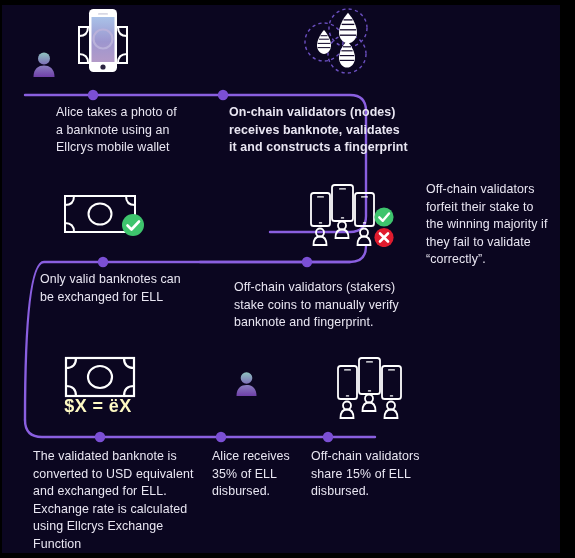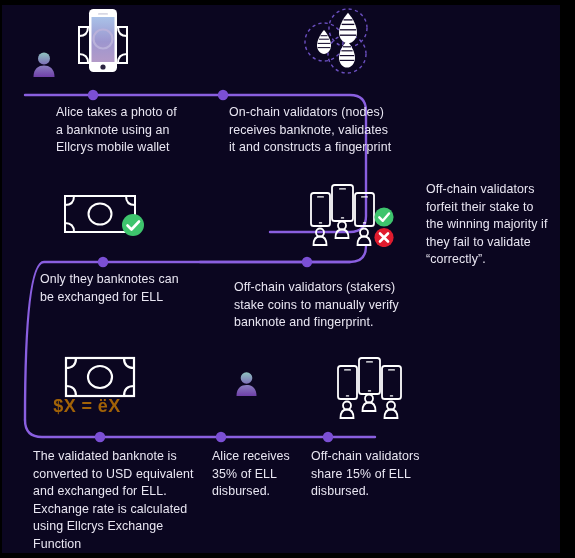--- a/index.html
+++ b/index.html
@@ -153,21 +153,21 @@
           <line x1="-9" y1="8" x2="9" y2="8"></line>
             <line x1="-5" y1="-9" x2="5" y2="-9"></line>
         </g>
       </g>
     </svg>
   </div>
 
   <div class="cap" style="left:56px; top:104px; width:160px;">Alice takes a photo of
 a banknote using an
 Ellcrys mobile wallet</div>
-  <div class="cap" style="left:229px; top:104px; width:190px;">On-chain validators (nodes)
+  <div class="cap" style="left:229px; top:104px; width:190px;font-weight:bold;">On-chain validators (nodes)
 receives banknote, validates
 it and constructs a fingerprint</div>
 
   <div class="ico" style="left:62px; top:192px;">
     <svg width="86" height="48" viewBox="0 0 86 48">
       <rect x="3" y="4" width="70" height="36" fill="none" stroke="#ffffff" stroke-width="2"></rect>
       <path d="M3 13 Q12 13 12 4" fill="none" stroke="#ffffff" stroke-width="2"></path>
       <path d="M73 13 Q64 13 64 4" fill="none" stroke="#ffffff" stroke-width="2"></path>
       <path d="M3 31 Q12 31 12 40" fill="none" stroke="#ffffff" stroke-width="2"></path>
       <path d="M73 31 Q64 31 64 40" fill="none" stroke="#ffffff" stroke-width="2"></path>
@@ -207,43 +207,43 @@
         <circle cx="78" cy="38" r="9.6" fill="#3ec46d"></circle>
         <path d="M73.3 38.3 L76.8 41.8 L83 34.5" fill="none" stroke="#ffffff" stroke-width="2.4" stroke-linecap="round" stroke-linejoin="round"></path>
       </g>
       <g>
         <circle cx="78" cy="58.5" r="9.6" fill="#e01b2e"></circle>
         <path d="M74 54.5 L82 62.5 M82 54.5 L74 62.5" fill="none" stroke="#ffffff" stroke-width="2.6" stroke-linecap="round"></path>
       </g>
     </svg>
   </div>
 
-  <div class="cap" style="left:40px; top:271px; width:190px;">Only they banknotes can
+  <div class="cap" style="left:40px; top:271px; width:190px;">Only valid banknotes can
 be exchanged for ELL</div>
   <div class="cap" style="left:234px; top:279px; width:200px;">Off-chain validators (stakers)
 stake coins to manually verify
 banknote and fingerprint.</div>
   <div class="cap" style="left:426px; top:181px; width:145px;">Off-chain validators
 forfeit their stake to
 the winning majority if
 they fail to validate
 “correctly”.</div>
 
   <div class="ico" style="left:64px; top:355px;">
     <svg width="72" height="44" viewBox="0 0 72 44">
       <rect x="2" y="3" width="68" height="38" fill="none" stroke="#ffffff" stroke-width="2.2"></rect>
       <path d="M2 13 Q12 13 12 3" fill="none" stroke="#ffffff" stroke-width="2.2"></path>
       <path d="M70 13 Q60 13 60 3" fill="none" stroke="#ffffff" stroke-width="2.2"></path>
       <path d="M2 31 Q12 31 12 41" fill="none" stroke="#ffffff" stroke-width="2.2"></path>
       <path d="M70 31 Q60 31 60 41" fill="none" stroke="#ffffff" stroke-width="2.2"></path>
       <ellipse cx="36" cy="22" rx="12" ry="11" fill="none" stroke="#ffffff" stroke-width="2.2"></ellipse>
     </svg>
   </div>
-  <div style="position:absolute; left:51px; top:396px; width:72px; text-align:center;
-              color:#a16207; font-size:18px; font-weight:bold; letter-spacing:.4px; z-index:18;">$X = ëX</div>
+  <div style="position:absolute; left:62px; top:396px; width:72px; text-align:center;
+              color:#fef9c3; font-size:18px; font-weight:bold; letter-spacing:.4px; z-index:18;">$X = ëX</div>
 
   <div class="ico" style="left:234px; top:370px;">
     <svg width="25" height="27" viewBox="0 0 25 27">
       <circle cx="12.5" cy="8" r="5.8" fill="url(#pg1)"></circle>
       <path d="M2.5 26 C2.5 17.8 7.2 15 12.5 15 C17.8 15 22.5 17.8 22.5 26 Z" fill="url(#pg2)"></path>
     </svg>
   </div>
 
   <div class="ico" style="left:333px; top:352px;">
     <svg width="70" height="68" viewBox="0 0 70 68">

